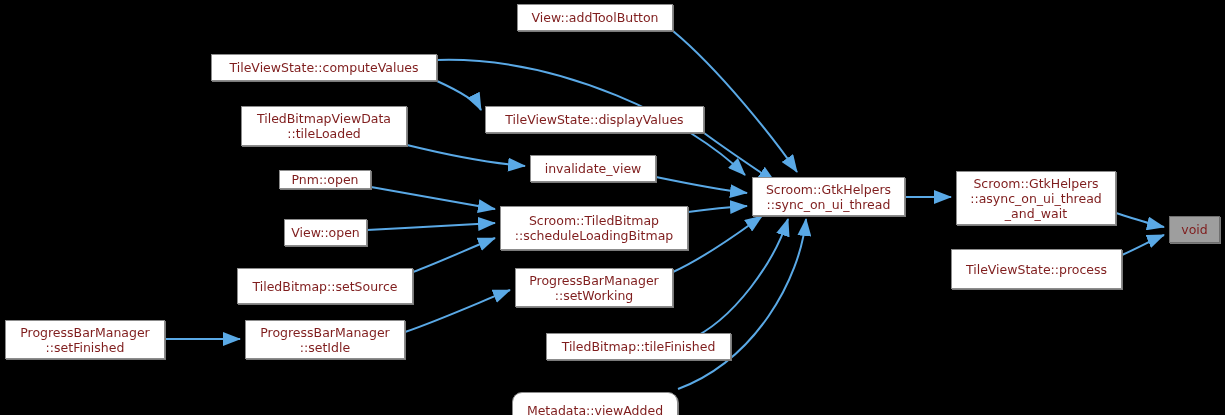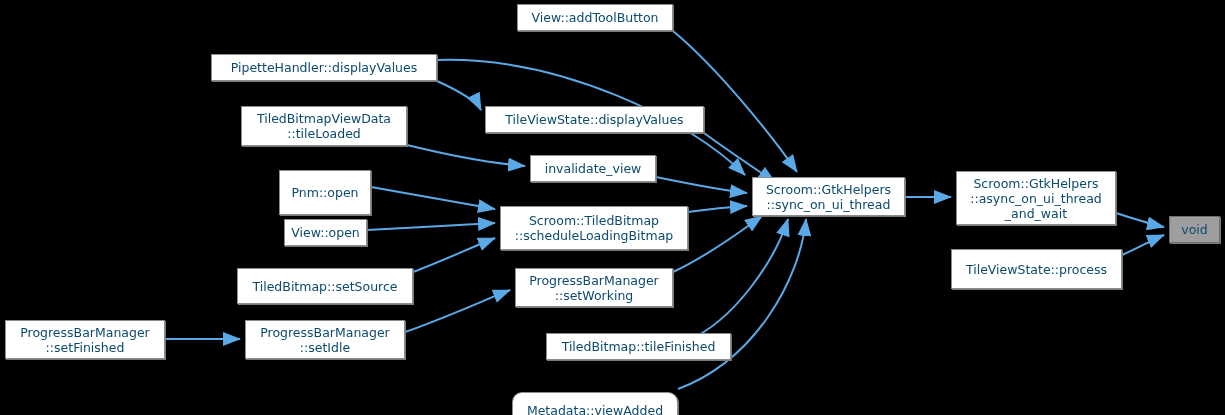--- a/index.html
+++ b/index.html
@@ -25,21 +25,21 @@
   .node {
     position: absolute;
     box-sizing: border-box;
     background: #ffffff;
     border: 1px solid #8c8c8c;
     box-shadow: 1px 1px 0 0 #7a7a7a;
     display: flex;
     align-items: center;
     justify-content: center;
     text-align: center;
-    color: #0c4a6e;
+    color: #7f1d1d;
     font-size: 12.5px;
     line-height: 15px;
     letter-spacing: 0px;
     z-index: 5;
     user-select: none;
   }
   .node.gray {
     background: #9e9e9e;
     border: 1px solid #6f6f6f;
   }
@@ -78,33 +78,33 @@
         <path d="M905,197 C925,197 935,197 951,197" fill="none" stroke="#5aa9e6" stroke-width="2" marker-end="url(#arrowhead)"></path>
         <path d="M1116,213 C1135,219 1150,224 1164,227" fill="none" stroke="#5aa9e6" stroke-width="2" marker-end="url(#arrowhead)"></path>
         <path d="M1122,255 C1140,247 1152,240 1164,235" fill="none" stroke="#5aa9e6" stroke-width="2" marker-end="url(#arrowhead)"></path>
       </g>
   </svg>
   <div id="nodes-group">
       <div class="node" style="left: 517px; top: 4px; width: 156px; height: 27px;">
         <span class="label">View::addToolButton</span>
       </div>
       <div class="node" style="left: 211px; top: 54px; width: 226px; height: 27px;">
-        <span class="label">PipetteHandler::displayValues</span>
+        <span class="label">TileViewState::computeValues</span>
       </div>
       <div class="node" style="left: 241px; top: 106px; width: 166px; height: 40px;">
         <span class="label">TiledBitmapViewData
 ::tileLoaded</span>
       </div>
       <div class="node" style="left: 485px; top: 106px; width: 219px; height: 27px;">
         <span class="label">TileViewState::displayValues</span>
       </div>
       <div class="node" style="left: 530px; top: 155px; width: 126px; height: 27px;">
         <span class="label">invalidate_view</span>
       </div>
-      <div class="node" style="left: 279px; top: 170px; width: 92px; height: 45px;">
+      <div class="node" style="left: 279px; top: 170px; width: 92px; height: 19px;">
         <span class="label">Pnm::open</span>
       </div>
       <div class="node" style="left: 752px; top: 177px; width: 153px; height: 39px;">
         <span class="label">Scroom::GtkHelpers
 ::sync_on_ui_thread</span>
       </div>
       <div class="node" style="left: 956px; top: 171px; width: 160px; height: 54px;">
         <span class="label">Scroom::GtkHelpers
 ::async_on_ui_thread
 _and_wait</span>

